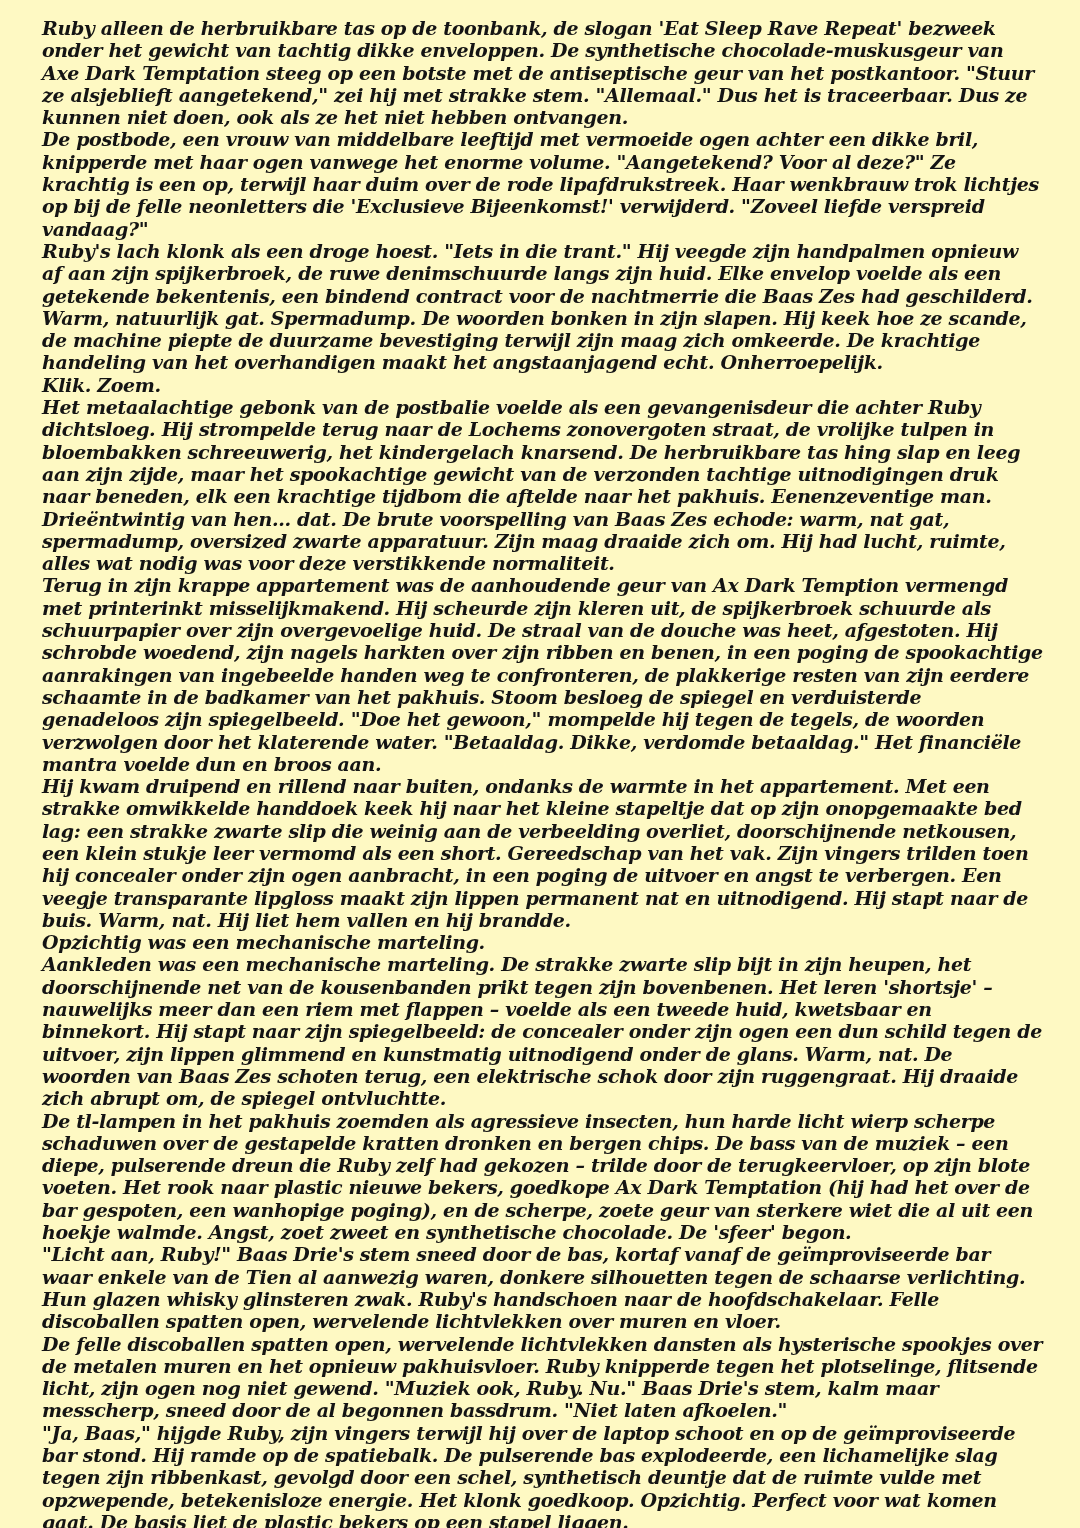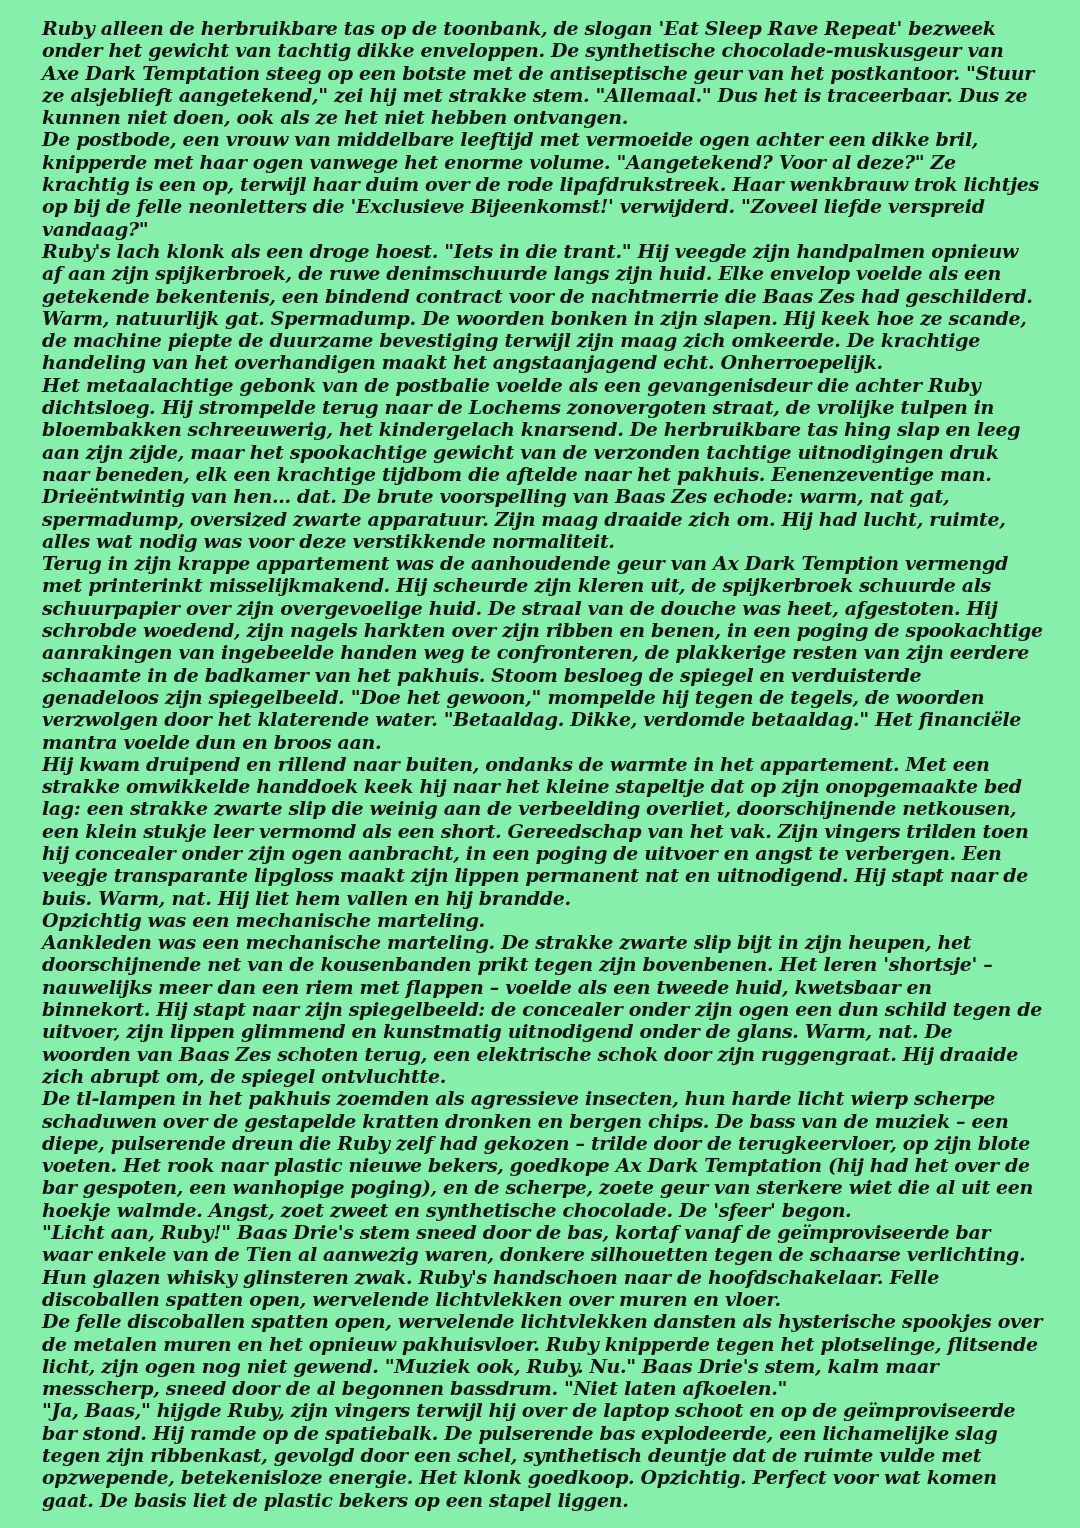--- a/index.html
+++ b/index.html
@@ -4,21 +4,21 @@
 <style>
   html, body {
     margin: 0;
     padding: 0;
     background: #ffffff;
   }
   .page {
     position: relative;
     width: 1080px;
     height: 1528px;
-    background: #86efac;
+    background: #fef9c3;
     overflow: hidden;
     box-sizing: border-box;
   }
   .text-block {
     position: absolute;
     top: 17px;
     left: 42px;
     right: 36px;
     font-family: "DejaVu Serif", "Liberation Serif", serif;
     font-style: italic;
@@ -35,20 +35,21 @@
   }
 </style>
 </head>
 <body>
 
 <div class="page">
   <div class="text-block">
     <p>Ruby alleen de herbruikbare tas op de toonbank, de slogan 'Eat Sleep Rave Repeat' bezweek onder het gewicht van tachtig dikke enveloppen. De synthetische chocolade-muskusgeur van Axe Dark Temptation steeg op een botste met de antiseptische geur van het postkantoor. "Stuur ze alsjeblieft aangetekend," zei hij met strakke stem. "Allemaal." Dus het is traceerbaar. Dus ze kunnen niet doen, ook als ze het niet hebben ontvangen.</p>
     <p>De postbode, een vrouw van middelbare leeftijd met vermoeide ogen achter een dikke bril, knipperde met haar ogen vanwege het enorme volume. "Aangetekend? Voor al deze?" Ze krachtig is een op, terwijl haar duim over de rode lipafdrukstreek. Haar wenkbrauw trok lichtjes op bij de felle neonletters die 'Exclusieve Bijeenkomst!' verwijderd. "Zoveel liefde verspreid vandaag?"</p>
     <p>Ruby's lach klonk als een droge hoest. "Iets in die trant." Hij veegde zijn handpalmen opnieuw af aan zijn spijkerbroek, de ruwe denimschuurde langs zijn huid. Elke envelop voelde als een getekende bekentenis, een bindend contract voor de nachtmerrie die Baas Zes had geschilderd. Warm, natuurlijk gat. Spermadump. De woorden bonken in zijn slapen. Hij keek hoe ze scande, de machine piepte de duurzame bevestiging terwijl zijn maag zich omkeerde. De krachtige handeling van het overhandigen maakt het angstaanjagend echt. Onherroepelijk.</p>
+    <p>Klik. Zoem.</p>
     <p>Het metaalachtige gebonk van de postbalie voelde als een gevangenisdeur die achter Ruby dichtsloeg. Hij strompelde terug naar de Lochems zonovergoten straat, de vrolijke tulpen in bloembakken schreeuwerig, het kindergelach knarsend. De herbruikbare tas hing slap en leeg aan zijn zijde, maar het spookachtige gewicht van de verzonden tachtige uitnodigingen druk naar beneden, elk een krachtige tijdbom die aftelde naar het pakhuis. Eenenzeventige man. Drieëntwintig van hen... dat. De brute voorspelling van Baas Zes echode: warm, nat gat, spermadump, oversized zwarte apparatuur. Zijn maag draaide zich om. Hij had lucht, ruimte, alles wat nodig was voor deze verstikkende normaliteit.</p>
     <p>Terug in zijn krappe appartement was de aanhoudende geur van Ax Dark Temption vermengd met printerinkt misselijkmakend. Hij scheurde zijn kleren uit, de spijkerbroek schuurde als schuurpapier over zijn overgevoelige huid. De straal van de douche was heet, afgestoten. Hij schrobde woedend, zijn nagels harkten over zijn ribben en benen, in een poging de spookachtige aanrakingen van ingebeelde handen weg te confronteren, de plakkerige resten van zijn eerdere schaamte in de badkamer van het pakhuis. Stoom besloeg de spiegel en verduisterde genadeloos zijn spiegelbeeld. "Doe het gewoon," mompelde hij tegen de tegels, de woorden verzwolgen door het klaterende water. "Betaaldag. Dikke, verdomde betaaldag." Het financiële mantra voelde dun en broos aan.</p>
     <p>Hij kwam druipend en rillend naar buiten, ondanks de warmte in het appartement. Met een strakke omwikkelde handdoek keek hij naar het kleine stapeltje dat op zijn onopgemaakte bed lag: een strakke zwarte slip die weinig aan de verbeelding overliet, doorschijnende netkousen, een klein stukje leer vermomd als een short. Gereedschap van het vak. Zijn vingers trilden toen hij concealer onder zijn ogen aanbracht, in een poging de uitvoer en angst te verbergen. Een veegje transparante lipgloss maakt zijn lippen permanent nat en uitnodigend. Hij stapt naar de buis. Warm, nat. Hij liet hem vallen en hij brandde.</p>
     <p>Opzichtig was een mechanische marteling.</p>
     <p>Aankleden was een mechanische marteling. De strakke zwarte slip bijt in zijn heupen, het doorschijnende net van de kousenbanden prikt tegen zijn bovenbenen. Het leren 'shortsje' – nauwelijks meer dan een riem met flappen – voelde als een tweede huid, kwetsbaar en binnekort. Hij stapt naar zijn spiegelbeeld: de concealer onder zijn ogen een dun schild tegen de uitvoer, zijn lippen glimmend en kunstmatig uitnodigend onder de glans. Warm, nat. De woorden van Baas Zes schoten terug, een elektrische schok door zijn ruggengraat. Hij draaide zich abrupt om, de spiegel ontvluchtte.</p>
     <p>De tl-lampen in het pakhuis zoemden als agressieve insecten, hun harde licht wierp scherpe schaduwen over de gestapelde kratten dronken en bergen chips. De bass van de muziek – een diepe, pulserende dreun die Ruby zelf had gekozen – trilde door de terugkeervloer, op zijn blote voeten. Het rook naar plastic nieuwe bekers, goedkope Ax Dark Temptation (hij had het over de bar gespoten, een wanhopige poging), en de scherpe, zoete geur van sterkere wiet die al uit een hoekje walmde. Angst, zoet zweet en synthetische chocolade. De 'sfeer' begon.</p>
     <p>"Licht aan, Ruby!" Baas Drie's stem sneed door de bas, kortaf vanaf de geïmproviseerde bar waar enkele van de Tien al aanwezig waren, donkere silhouetten tegen de schaarse verlichting. Hun glazen whisky glinsteren zwak. Ruby's handschoen naar de hoofdschakelaar. Felle discoballen spatten open, wervelende lichtvlekken over muren en vloer.</p>
     <p>De felle discoballen spatten open, wervelende lichtvlekken dansten als hysterische spookjes over de metalen muren en het opnieuw pakhuisvloer. Ruby knipperde tegen het plotselinge, flitsende licht, zijn ogen nog niet gewend. "Muziek ook, Ruby. Nu." Baas Drie's stem, kalm maar messcherp, sneed door de al begonnen bassdrum. "Niet laten afkoelen."</p>
     <p>"Ja, Baas," hijgde Ruby, zijn vingers terwijl hij over de laptop schoot en op de geïmproviseerde bar stond. Hij ramde op de spatiebalk. De pulserende bas explodeerde, een lichamelijke slag tegen zijn ribbenkast, gevolgd door een schel, synthetisch deuntje dat de ruimte vulde met opzwepende, betekenisloze energie. Het klonk goedkoop. Opzichtig. Perfect voor wat komen gaat. De basis liet de plastic bekers op een stapel liggen.</p>
 

